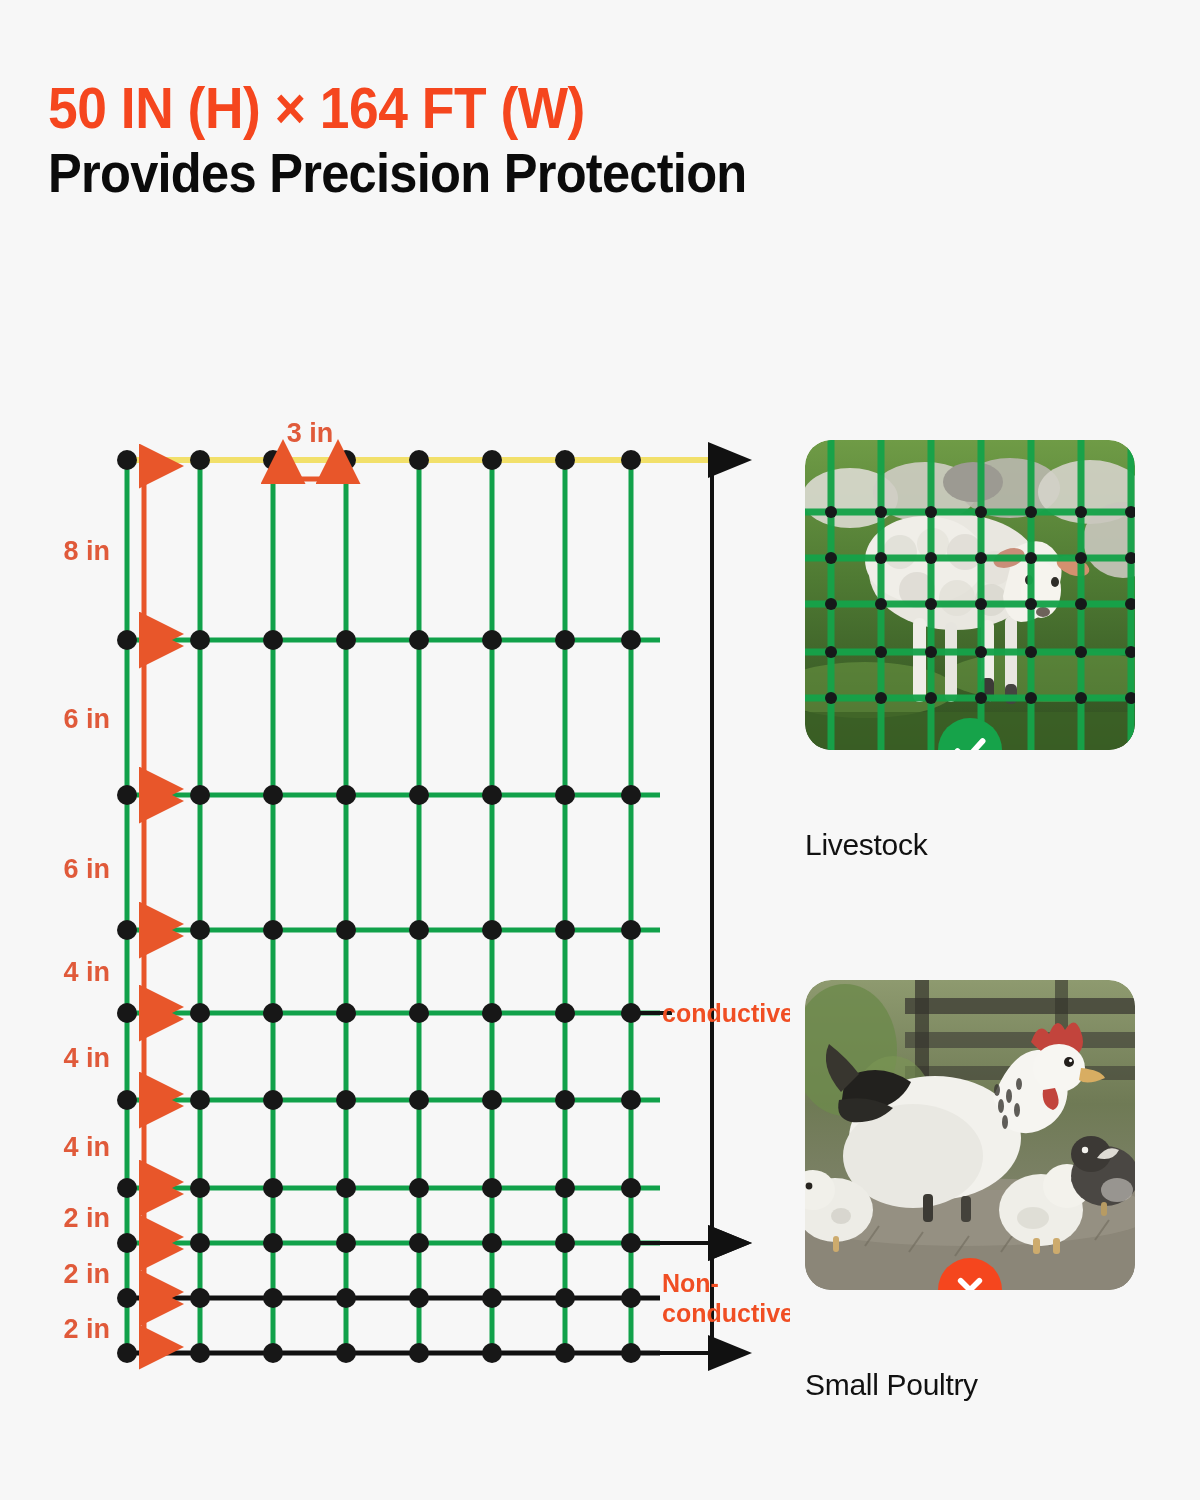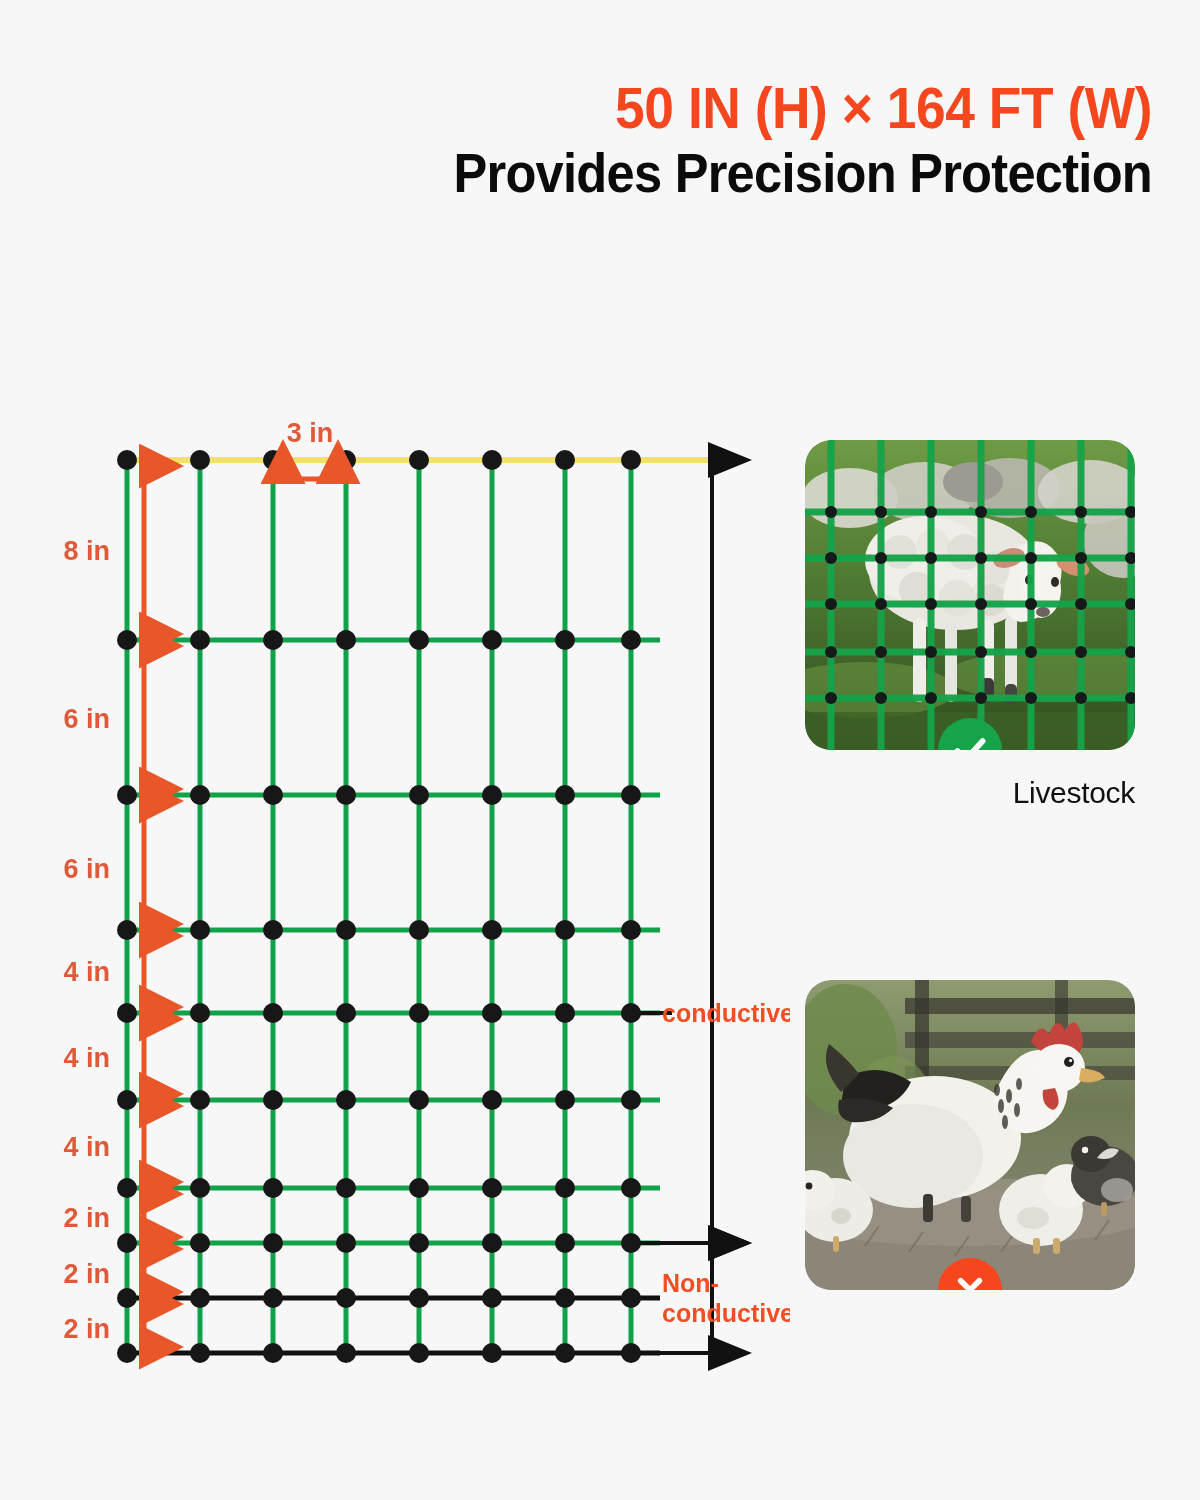--- a/index.html
+++ b/index.html
@@ -14,21 +14,21 @@
     overflow: hidden;
     position: relative;
   }
 
   
   #header {
     position: absolute;
     top: 78px;
     left: 0;
     width: 1200px;
-    text-align: right;
+    text-align: left;
   }
   #title-line1 {
     display: block;
     color: #F5461E;
     font-size: 58px;
     font-weight: 700;
     letter-spacing: -0.5px;
     line-height: 1.02;
     transform: scaleX(0.92);
   }
@@ -79,22 +79,22 @@
     height: 64px;
     border-radius: 50%;
     display: flex;
     align-items: center;
     justify-content: center;
     z-index: 5;
   }
   .badge svg { width: 40px; height: 40px; display:block; }
 
   .card-label {
-    margin-top: 26px;
-    text-align: right;
+    margin-top: 78px;
+    text-align: left;
     color: #111;
     font-size: 30px;
     font-weight: 400;
     letter-spacing: -0.3px;
   }
 
   
   .dim-text {
     fill: #E05A3A;
     font-family: "Liberation Sans", sans-serif;
@@ -507,13 +507,14 @@
         <ellipse cx="312" cy="210" rx="16" ry="12" fill="#d9d6cf" opacity="0.55"></ellipse>
         <rect x="296" y="222" width="6" height="14" rx="3" fill="#b79b63"></rect>
       </g>
     </svg>
     <div class="badge" style="background:#F5461E;">
       <svg viewBox="0 0 24 24">
         <path d="M6.4 6.4 L17.6 17.6 M17.6 6.4 L6.4 17.6" fill="none" stroke="#ffffff" stroke-width="3.4" stroke-linecap="round"></path>
       </svg>
     </div>
   </div>
+  <div class="card-label">Small Poultry</div>
 </div>
 
 </body></html>

